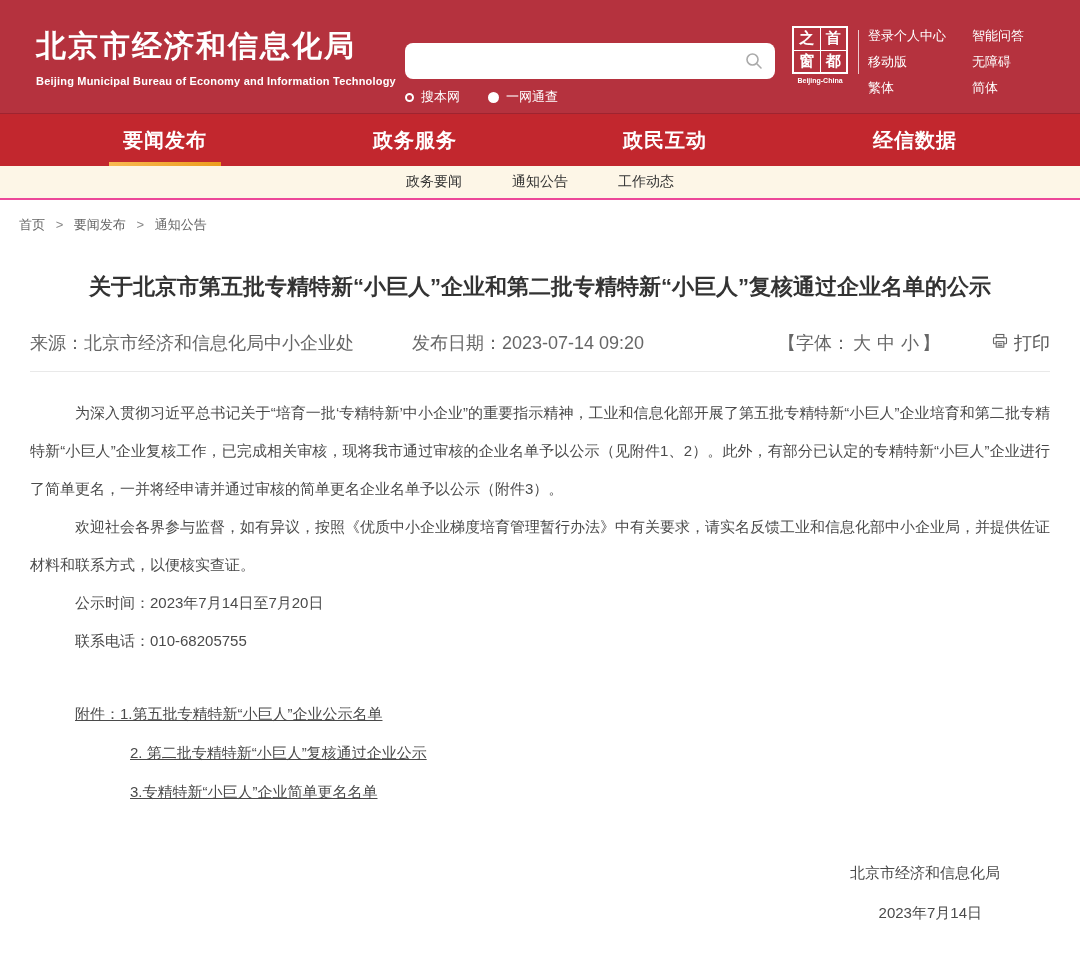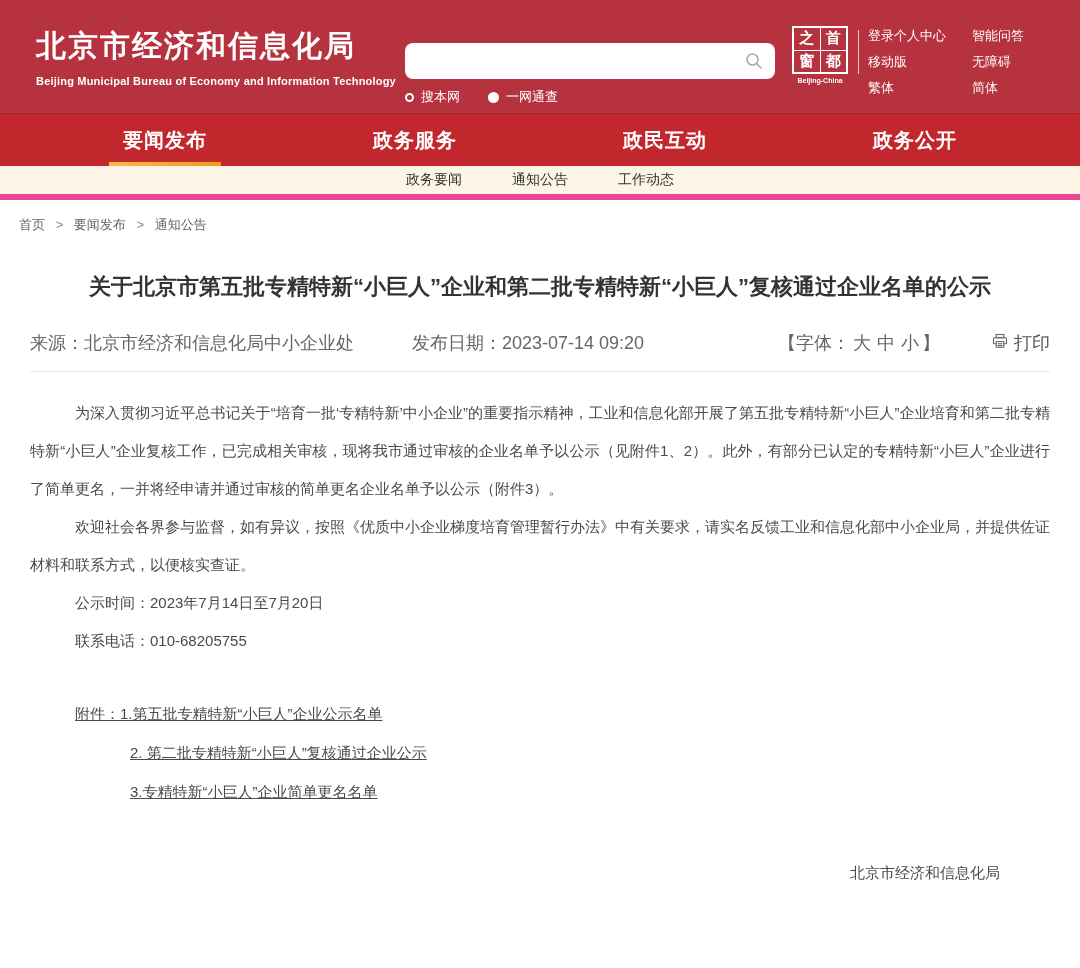--- a/index.html
+++ b/index.html
@@ -40,21 +40,21 @@
   .quick-col a { color:#fff; text-decoration:none; cursor:pointer; }
 
   
   .main-nav { height:53px; background:#c2272e; border-top:1px solid #9e2430; display:flex; padding:0 40px; }
   .nav-item { flex:1; display:flex; align-items:center; justify-content:center; position:relative;
               color:#fff; font-size:20px; font-weight:bold; letter-spacing:1px; cursor:pointer; }
   .nav-item.active::after { content:""; position:absolute; bottom:0; left:50%; transform:translateX(-50%);
               width:112px; height:4px; background:linear-gradient(90deg,#f8b951,#ec9d1e); }
 
   
-  .subnav { height:34px; background:#fdf6e7; border-bottom:6px solid #ec4899;
+  .subnav { height:34px; background:#fdf6e7; border-bottom:2px solid #ec4899;
             display:flex; align-items:center; justify-content:center; gap:50px; }
   .subnav-item { font-size:14px; color:#333; cursor:pointer; }
 
   
   .breadcrumb { padding:16px 19px 0; font-size:13px; color:#666; }
   .breadcrumb a { color:#666; text-decoration:none; cursor:pointer; }
   .breadcrumb .sep { margin:0 7px; color:#888; }
 
   
   .article { padding:0 30px; }
@@ -141,21 +141,21 @@
   <div class="nav-item active">
     <span>要闻发布</span>
   </div>
   <div class="nav-item">
     <span>政务服务</span>
   </div>
   <div class="nav-item">
     <span>政民互动</span>
   </div>
   <div class="nav-item">
-    <span>政务公开</span>
+    <span>经信数据</span>
   </div>
 </nav>
 
 <div class="subnav">
   <span class="subnav-item">政务要闻</span>
   <span class="subnav-item">通知公告</span>
   <span class="subnav-item">工作动态</span>
 </div>
 
 <div class="breadcrumb">
@@ -202,15 +202,16 @@
     <p class="para">联系电话：010-68205755</p>
 
     <div class="attachments">
       <p class="att-0">附件：1.第五批专精特新“小巨人”企业公示名单</p>
       <p class="att-1">2. 第二批专精特新“小巨人”复核通过企业公示</p>
       <p class="att-2">3.专精特新“小巨人”企业简单更名名单</p>
     </div>
 
     <div class="signature">
       <div class="org">北京市经济和信息化局</div>
+      <div class="date">2023年7月14日</div>
     </div>
   </div>
 </main>
 
 </body></html>

